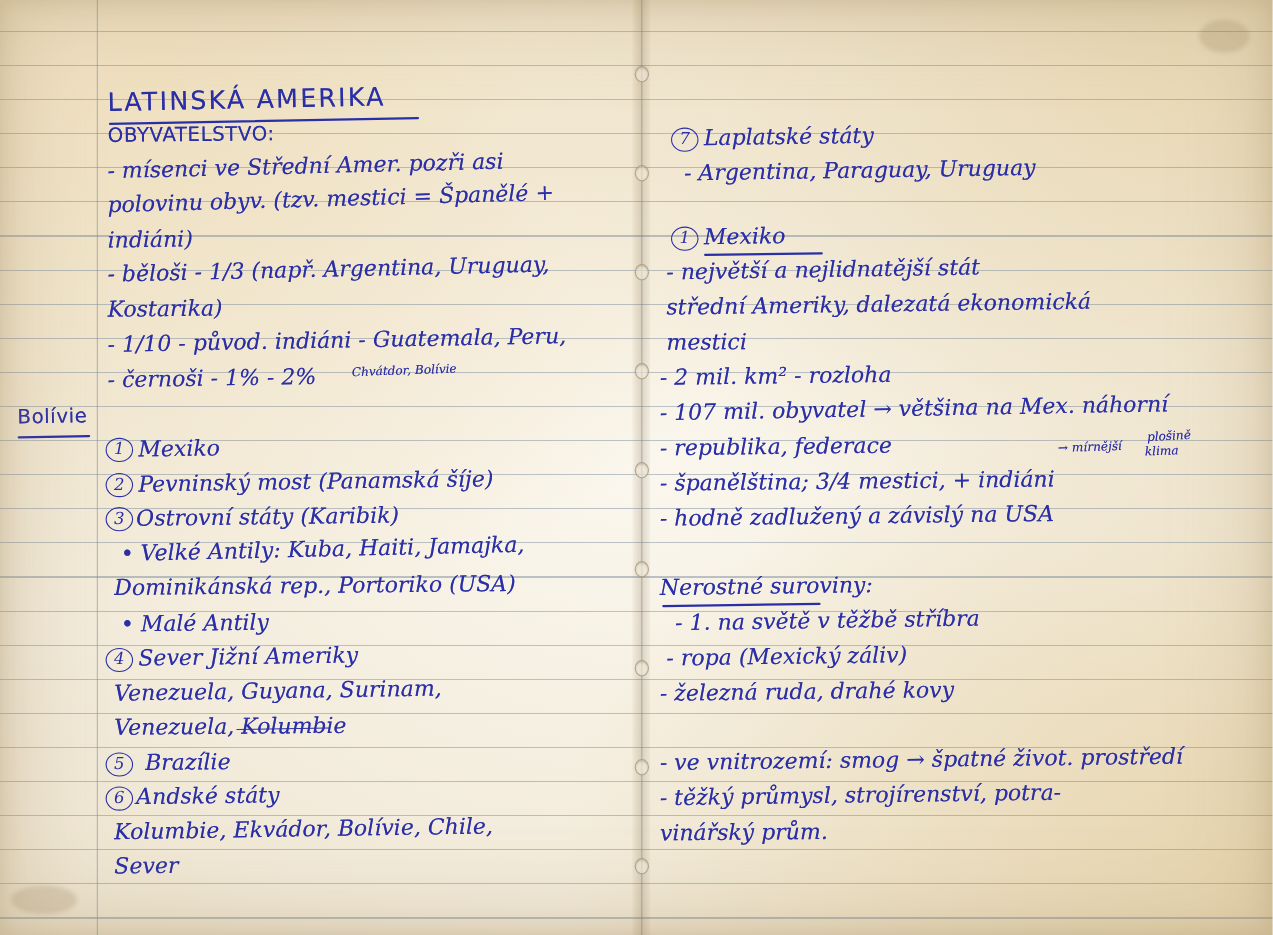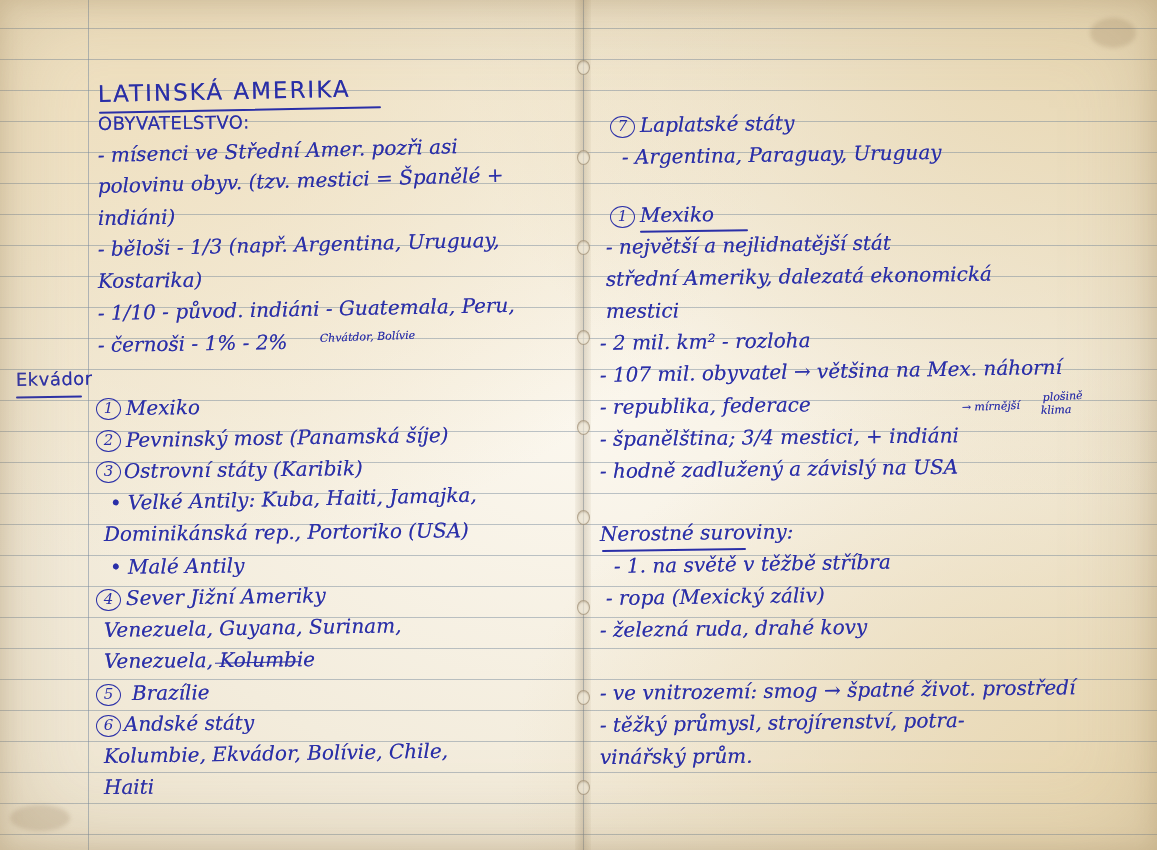--- a/index.html
+++ b/index.html
@@ -165,21 +165,21 @@
 
   <div class="ink" style="left:98px; top:145px; transform:rotate(-1.4deg);">- mísenci ve Střední Amer. pozři asi</div>
   <div class="ink" style="left:98px; top:176px; transform:rotate(-1.6deg);">polovinu obyv. (tzv. mestici = Španělé +</div>
   <div class="ink" style="left:98px; top:208px; transform:rotate(-0.8deg);">indiáni)</div>
   <div class="ink" style="left:98px; top:239px; transform:rotate(-1.3deg);">- běloši - 1/3 (např. Argentina, Uruguay,</div>
   <div class="ink" style="left:98px; top:271px; transform:rotate(-0.7deg);">Kostarika)</div>
   <div class="ink" style="left:98px; top:303px; transform:rotate(-1.1deg);">- 1/10 - původ. indiáni - Guatemala, Peru,</div>
   <div class="ink" style="left:98px; top:335px; transform:rotate(-0.9deg);">- černoši - 1% - 2%</div>
   <div class="ink tiny" style="left:320px; top:333px; transform:rotate(-2deg);">Chvátdor, Bolívie</div>
 
-  <div class="ink heading" style="left:16px; top:371px; transform:rotate(-1deg);">Ekvádor</div>
+  <div class="ink heading" style="left:16px; top:371px; transform:rotate(-1deg);">Bolívie</div>
   <div class="underline" style="left:16px; top:396px; width:66px; transform:rotate(-1deg);"></div>
 
   <div class="circnum" style="left:96px; top:398px;">1</div>
   <div class="ink" style="left:126px; top:398px; transform:rotate(-0.8deg);">Mexiko</div>
 
   <div class="circnum" style="left:96px; top:430px;">2</div>
   <div class="ink" style="left:126px; top:430px; transform:rotate(-0.9deg);">Pevninský most (Panamská šíje)</div>
 
   <div class="circnum" style="left:96px; top:461px;">3</div>
   <div class="ink" style="left:124px; top:461px; transform:rotate(-0.7deg);">Ostrovní státy (Karibik)</div>
@@ -192,21 +192,21 @@
   <div class="ink" style="left:104px; top:620px; transform:rotate(-0.9deg);">Venezuela, Guyana, Surinam,</div>
   <div class="ink" style="left:104px; top:651px; transform:rotate(-0.5deg);">Venezuela, Kolumbie</div>
   <div class="strike" style="left:215px; top:662px; width:84px; transform:rotate(-1deg);"></div>
 
   <div class="circnum" style="left:96px; top:684px;">5</div>
   <div class="ink" style="left:132px; top:683px; transform:rotate(-0.6deg);">Brazílie</div>
 
   <div class="circnum" style="left:96px; top:715px;">6</div>
   <div class="ink" style="left:124px; top:714px; transform:rotate(-0.7deg);">Andské státy</div>
   <div class="ink" style="left:104px; top:746px; transform:rotate(-0.9deg);">Kolumbie, Ekvádor, Bolívie, Chile,</div>
-  <div class="ink" style="left:104px; top:777px; transform:rotate(-0.4deg);">Haiti</div>
+  <div class="ink" style="left:104px; top:777px; transform:rotate(-0.4deg);">Sever</div>
 
   <div class="circnum" style="left:610px; top:116px;">7</div>
   <div class="ink" style="left:640px; top:115px; transform:rotate(-0.8deg);">Laplatské státy</div>
   <div class="ink" style="left:622px; top:147px; transform:rotate(-0.9deg);">- Argentina, Paraguay, Uruguay</div>
 
   <div class="circnum" style="left:610px; top:206px;">1</div>
   <div class="ink" style="left:640px; top:205px; transform:rotate(-0.7deg);">Mexiko</div>
   <div class="underline" style="left:640px; top:230px; width:108px; transform:rotate(-0.7deg);"></div>
 
   <div class="ink" style="left:606px; top:237px; transform:rotate(-0.9deg);">- největší a nejlidnatější stát</div>

